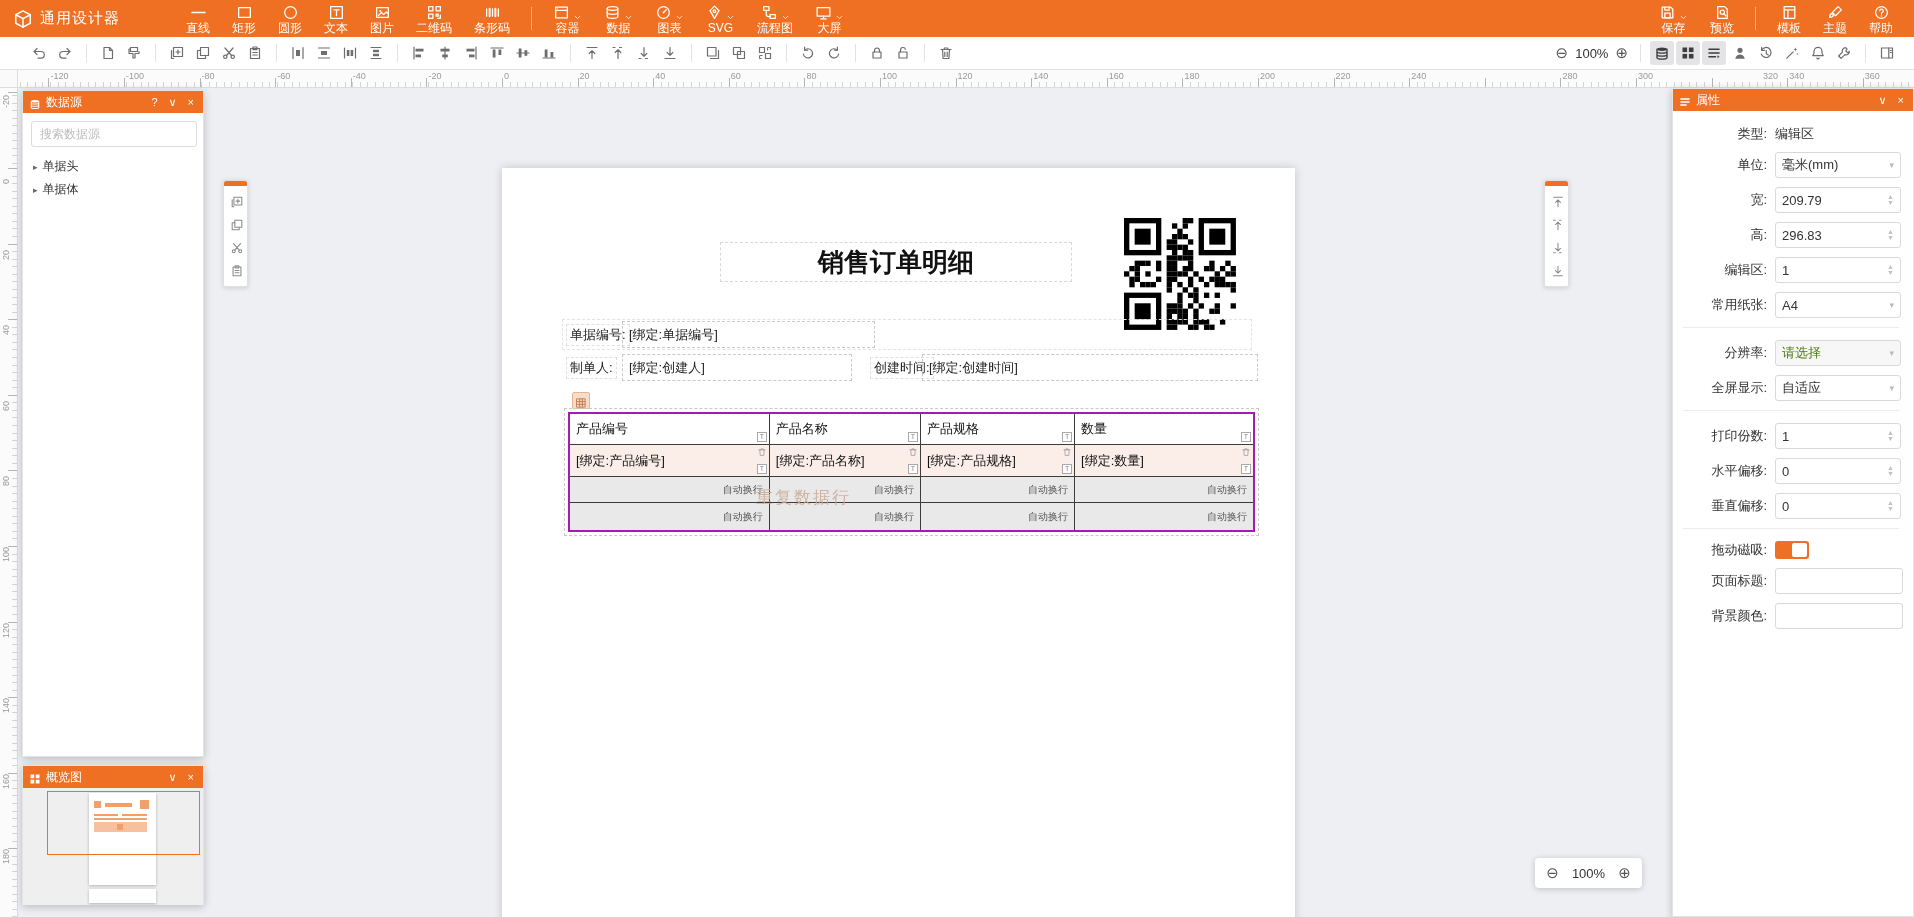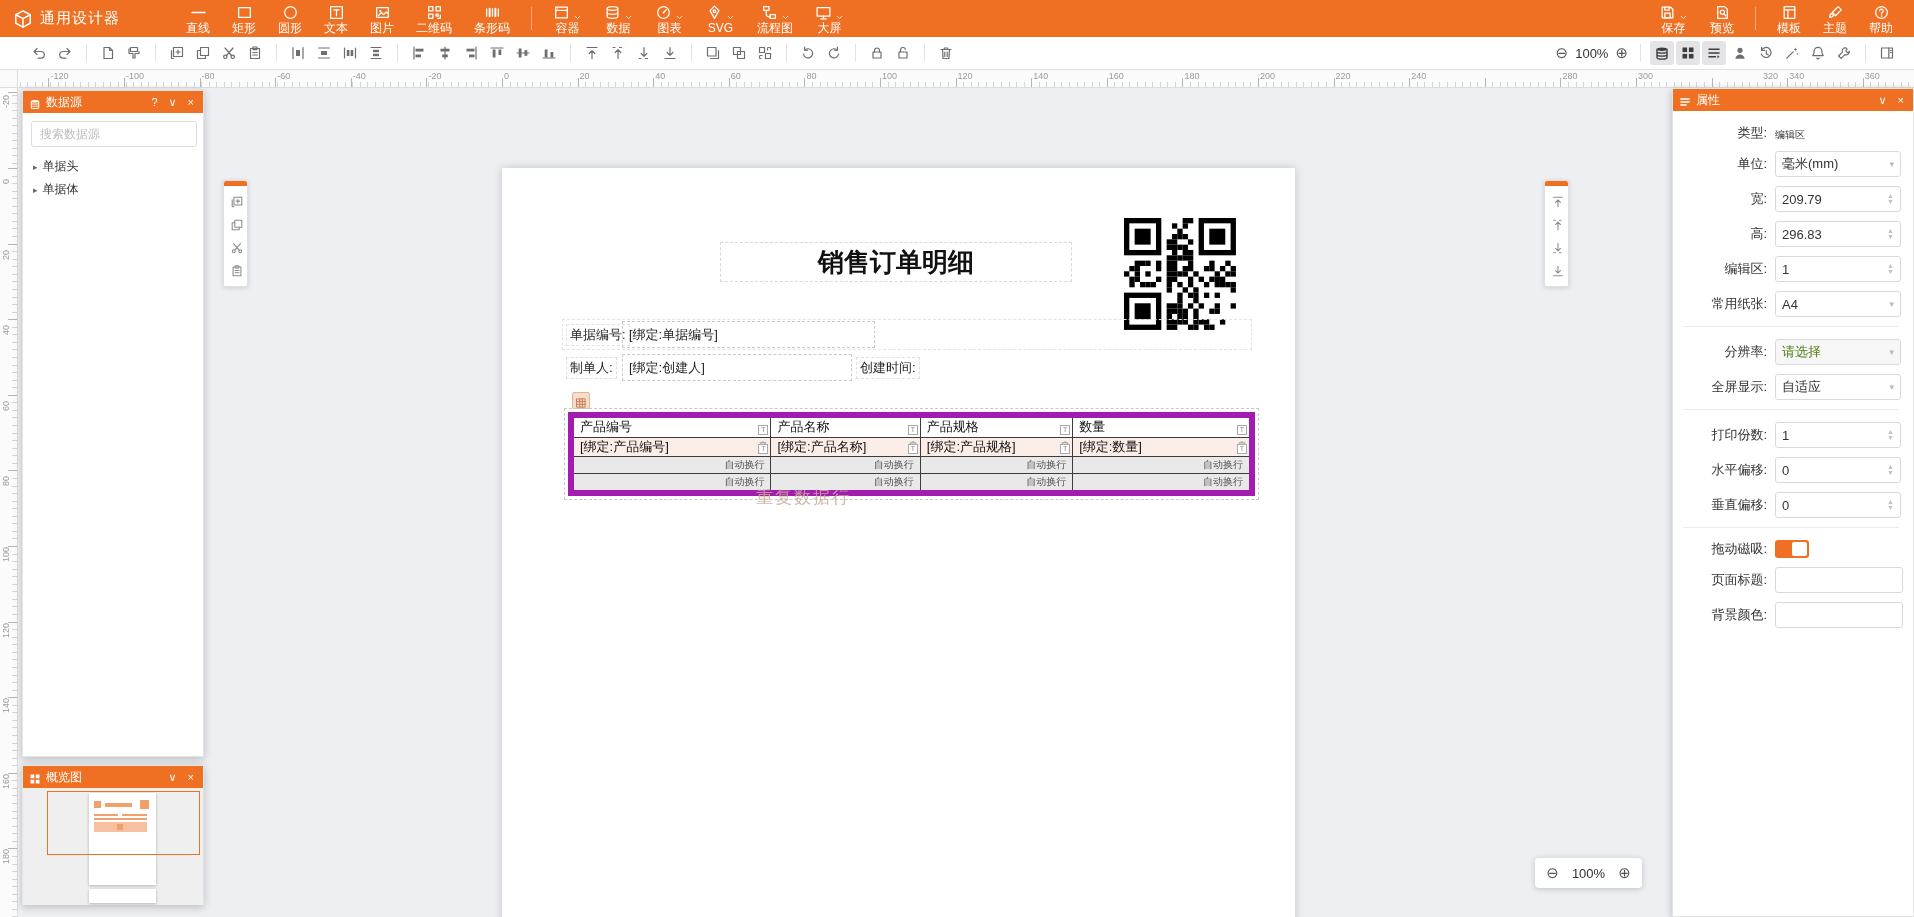--- a/index.html
+++ b/index.html
@@ -54,21 +54,21 @@
   #qr { position:absolute; left:622px; top:50px; width:112px; height:112px; cursor:move; }
   #qr svg { width:100%; height:100%; display:block; }
 
   .fld-label { position:absolute; font-size:13px; color:#222; border:1px dashed #e0e0e0; padding:1px 3px; cursor:move; }
   .fld-box { position:absolute; font-size:13px; color:#222; border:1px dashed #c9c9c9; display:flex; align-items:center; padding-left:6px; cursor:move; }
   #row1-wrap { position:absolute; left:60px; top:151px; width:690px; height:31px; border:1px dashed #e3e3e3; }
 
   #tbl-icon { position:absolute; left:70px; top:224px; width:18px; height:17px; background:#f6ddcb; border:1px solid #e7b492; border-radius:2px; display:flex; align-items:center; justify-content:center; color:#c4764a; cursor:pointer; }
   #tbl-icon .ic { width:12px; height:12px; }
 
-  #dtable { position:absolute; left:66px; top:244px; width:687px; height:84px; display:flex; outline:1px dashed #c9c9c9; outline-offset:3px; border:6px solid #a21caf; cursor:move; }
+  #dtable { position:absolute; left:66px; top:244px; width:687px; height:120px; display:flex; outline:1px dashed #c9c9c9; outline-offset:3px; border:2px solid #a21caf; cursor:move; }
   .dcol { position:relative; display:flex; flex-direction:column; }
   .dcol + .dcol { border-left:1px solid #3c3c3c; }
   .dcell { position:relative; font-size:13px; color:#111; padding:0 6px; display:flex; align-items:center; }
   .dcell.h { height:32px; background:#fff; border-bottom:1px solid #3c3c3c; }
   .dcell.b { height:32px; background:#fbeee8; border-bottom:1px solid #3c3c3c; }
   .dcell.g { height:27px; background:#e9e9e9; justify-content:flex-end; font-size:10px; color:#555; }
   .dcell.g1 { border-bottom:1px solid #3c3c3c; }
   .t-badge { position:absolute; right:2px; bottom:2px; width:10px; height:10px; border:1px solid #a9a9a9; background:#fff; color:#888; font-size:7px; line-height:8px; text-align:center; cursor:pointer; }
   .del-badge { position:absolute; right:2px; top:2px; width:10px; height:10px; color:#9a9a9a; cursor:pointer; }
   .del-badge svg { width:10px; height:10px; display:block; }
@@ -100,21 +100,21 @@
   #ov-thumb { position:absolute; left:66px; top:5px; width:67px; height:92px; background:#fff; box-shadow:0 1px 3px rgba(0,0,0,.25); }
   #ov-thumb2 { position:absolute; left:66px; top:101px; width:67px; height:14px; background:#fff; box-shadow:0 1px 3px rgba(0,0,0,.25); }
   #ov-view { position:absolute; left:24px; top:3px; width:153px; height:64px; border:1px solid #EF7022; }
   .ov-blk { position:absolute; background:#f2a06b; }
 
   #prop-panel { left:1672px; top:88px; width:242px; height:829px; }
   #prop-body { padding:13px 12px 0 8px; }
   .prow { display:flex; align-items:center; margin-bottom:9px; }
   .prow .plabel { width:86px; text-align:right; font-size:13px; color:#333; margin-right:8px; flex:none; white-space:nowrap; }
   .pctrl { width:128px; position:relative; }
-  .pc-text { font-size:10px; color:#333; }
+  .pc-text { font-size:13px; color:#333; }
   .pc-box { height:26px; border:1px solid #d9d9d9; border-radius:3px; background:#fff; display:flex; align-items:center; padding:0 6px; font-size:13px; color:#333; cursor:pointer; }
   .pc-box .val { flex:1; white-space:nowrap; overflow:hidden; }
   .pc-box .sel-caret { color:#b9b9b9; font-size:9px; }
   .pc-box.disabled { background:#f7f7f7; }
   .pc-box.disabled .val { color:#4d7c0f; }
   .spin { display:flex; flex-direction:column; color:#c0c0c0; font-size:7px; line-height:6px; margin-left:4px; cursor:pointer; }
   .pc-input { width:128px; height:26px; border:1px solid #d9d9d9; border-radius:3px; padding:0 6px; font-size:13px; font-family:inherit; outline:none; }
   .toggle { width:34px; height:18px; background:#EF7022; border-radius:3px; position:relative; cursor:pointer; }
   .toggle .knob { position:absolute; right:2px; top:2px; width:15px; height:14px; background:#fff; border-radius:2px; }
   .imagebox { width:128px; height:100px; border:1px solid #d9d9d9; border-radius:3px; display:flex; align-items:center; justify-content:center; font-size:13px; color:#c2c2c2; cursor:pointer; }
@@ -823,21 +823,22 @@
             <rect x="10.66" y="85.28" width="15.99" height="15.99" fill="#000"></rect>
           </svg>
         </div>
 
       <div id="row1-wrap"></div>
       <span class="fld-label" style="left:64px;top:156px;">单据编号:</span>
       <div class="fld-box" style="left:120px;top:153px;width:253px;height:27px;">[绑定:单据编号]</div>
 
       <span class="fld-label" style="left:64px;top:189px;">制单人:</span>
       <div class="fld-box" style="left:120px;top:186px;width:230px;height:27px;">[绑定:创建人]</div>
-      <span class="fld-label" style="left:354px;top:189px;">创建时间:</span>
+      <span class="fld-label" style="left:368px;top:189px;">创建时间:</span>
+      <div class="fld-box" style="left:420px;top:186px;width:336px;height:27px;">[绑定:创建时间]</div>
 
       <div id="tbl-icon">
           <span class="ic"><svg viewBox="0 0 16 16" width="100%" height="100%" fill="none" stroke="currentColor" stroke-width="1.2" stroke-linecap="round" stroke-linejoin="round">
               <rect x="2.5" y="2.5" width="11" height="11"></rect>
               <path d="M2.5 6.2h11M2.5 9.8h11M6.2 2.5v11M9.8 2.5v11"></path>
             </svg></span>
         </div>
       <div id="dtable">
           <div class="dcol" style="width: 200px;">
             <div class="dcell h">产品编号<span class="t-badge">T</span></div>

